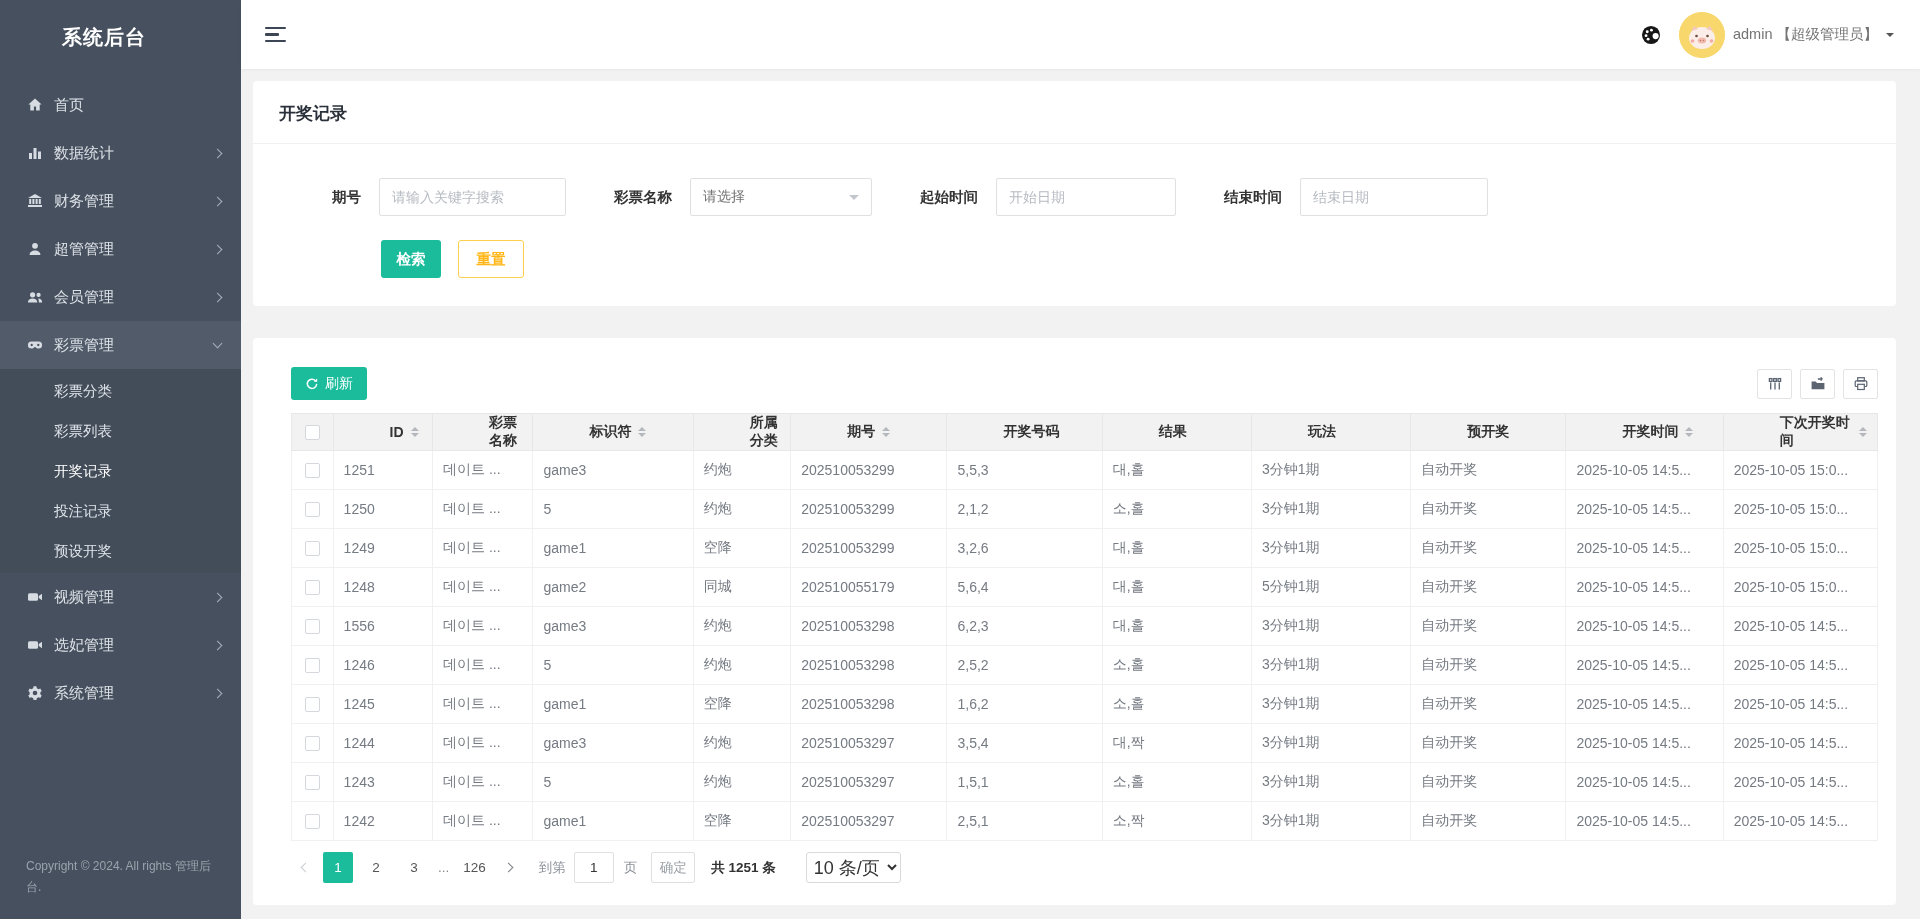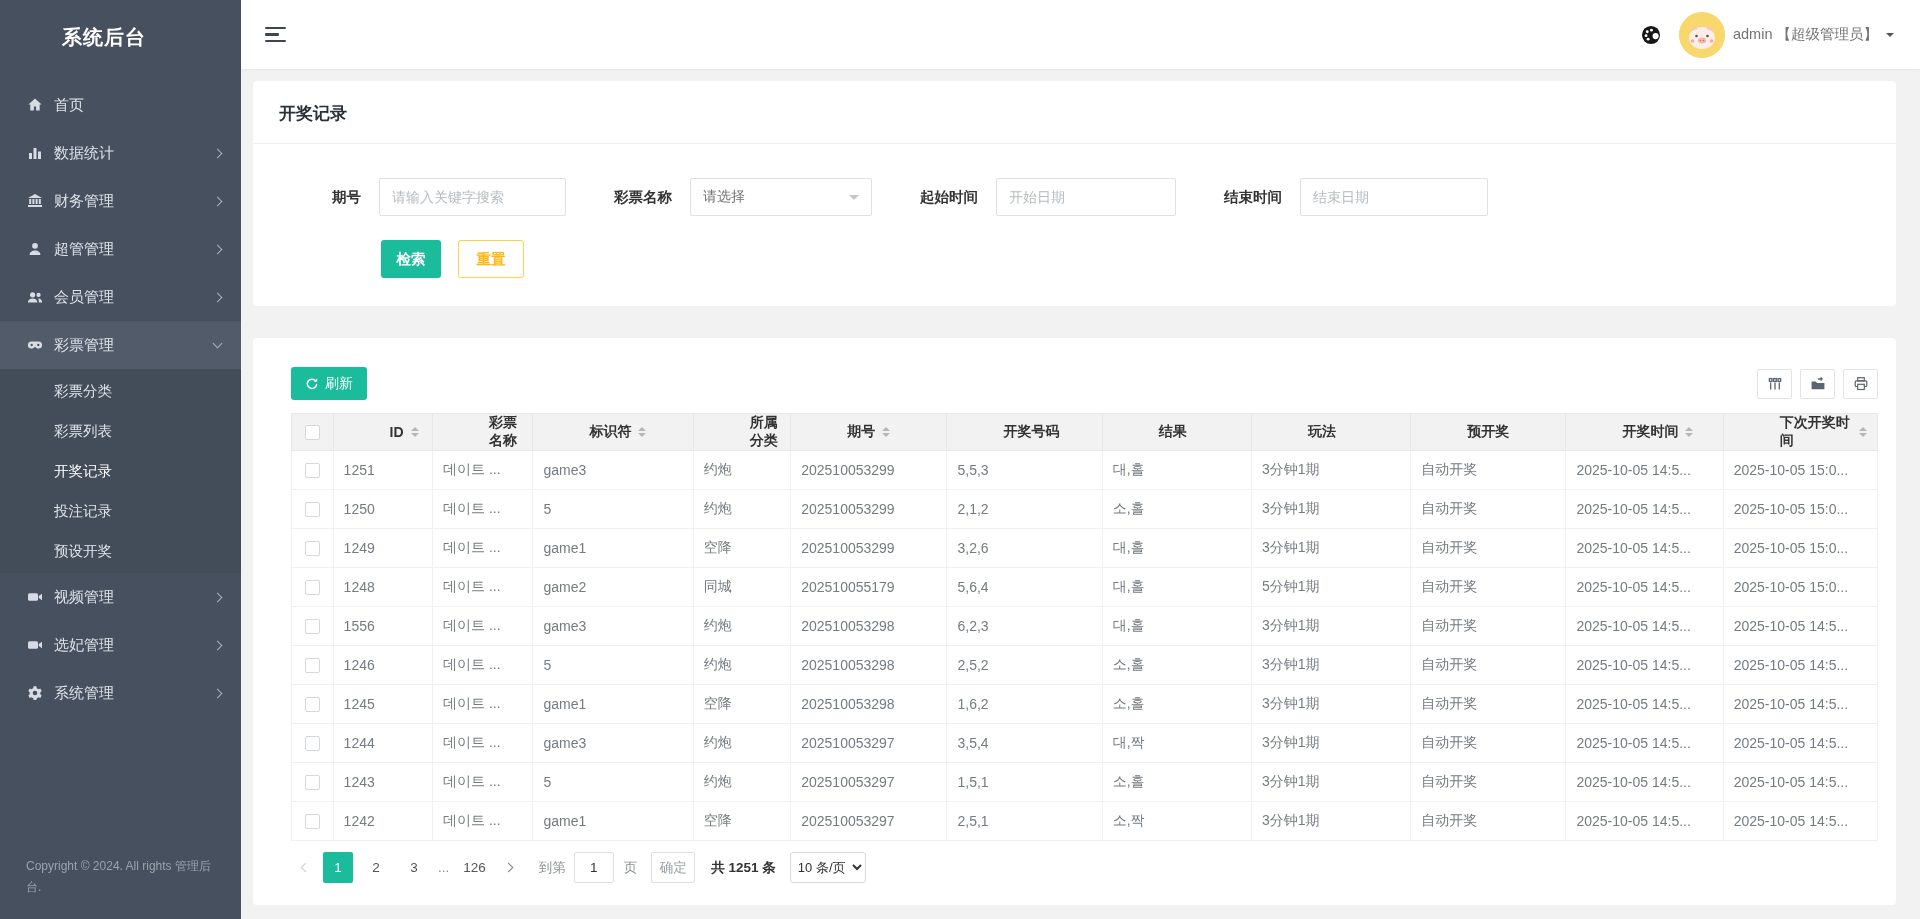--- a/index.html
+++ b/index.html
@@ -100,21 +100,21 @@
   .page-num.active { background:#1abc9c; color:#fff; }
   .page-num.dots { cursor:default; color:#888; margin:0 0; min-width:18px; }
   .goto-prefix { margin:0 8px 0 16px; color:#8d939b; }
   .goto-input { width:40px; height:31px; border:1px solid #e0e0e0; border-radius:2px; text-align:center;
     font-size:13.5px; color:#333; outline:none; font-family:inherit; }
   .goto-suffix { margin:0 14px 0 10px; color:#8d939b; }
   .btn-confirm { width:44px; height:31px; background:#fff; border:1px solid #e0e0e0; border-radius:2px;
     color:#9aa0a7; font-size:13.5px; cursor:pointer; font-family:inherit; }
   .total { margin:0 14px 0 16px; color:#333; font-weight:bold; }
   .page-size-select { height:31px; border:1px solid #d9d9d9; border-radius:3px; background:#fff;
-    font-size:13px; color:#333; padding:0 3px; font-family:inherit; }
+    font-size:18px; color:#333; padding:0 3px; font-family:inherit;margin-left:16px; }
 </style>
 </head>
 <body>
 
 <div class="layout">
 
   <aside class="sidebar">
     <div class="brand">系统后台</div>
     <nav class="menu">
         <div class="side-item">

